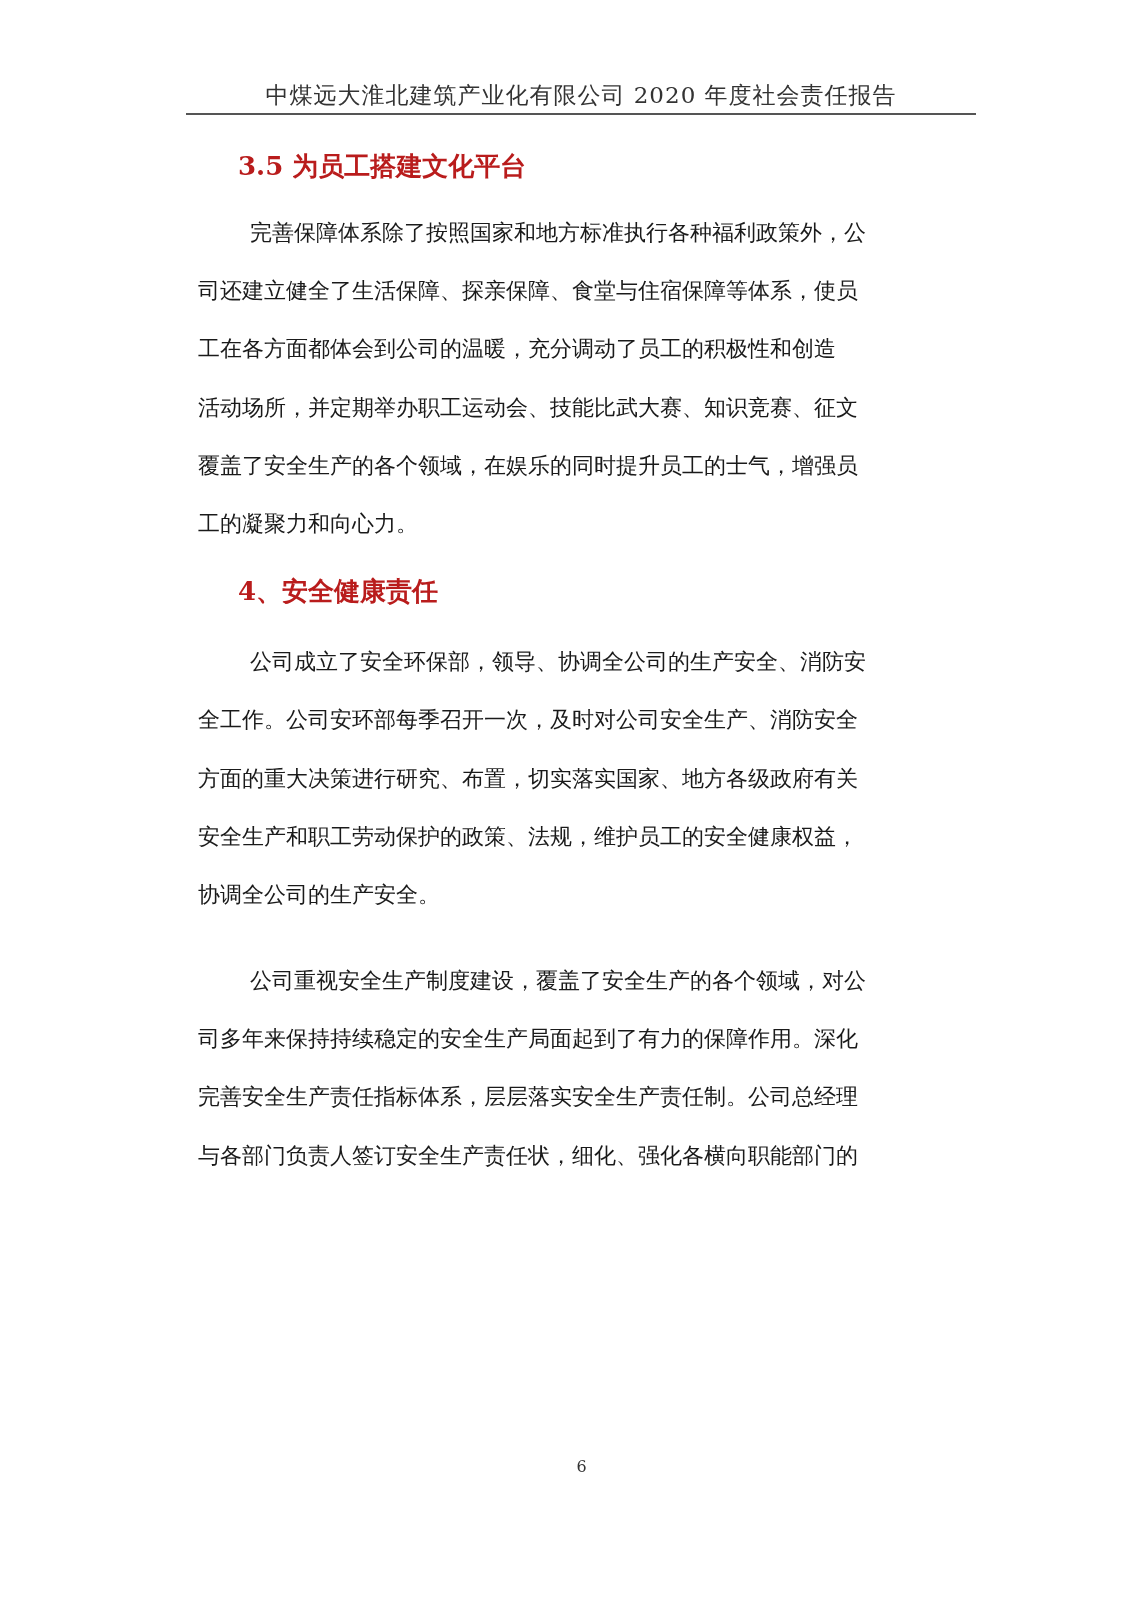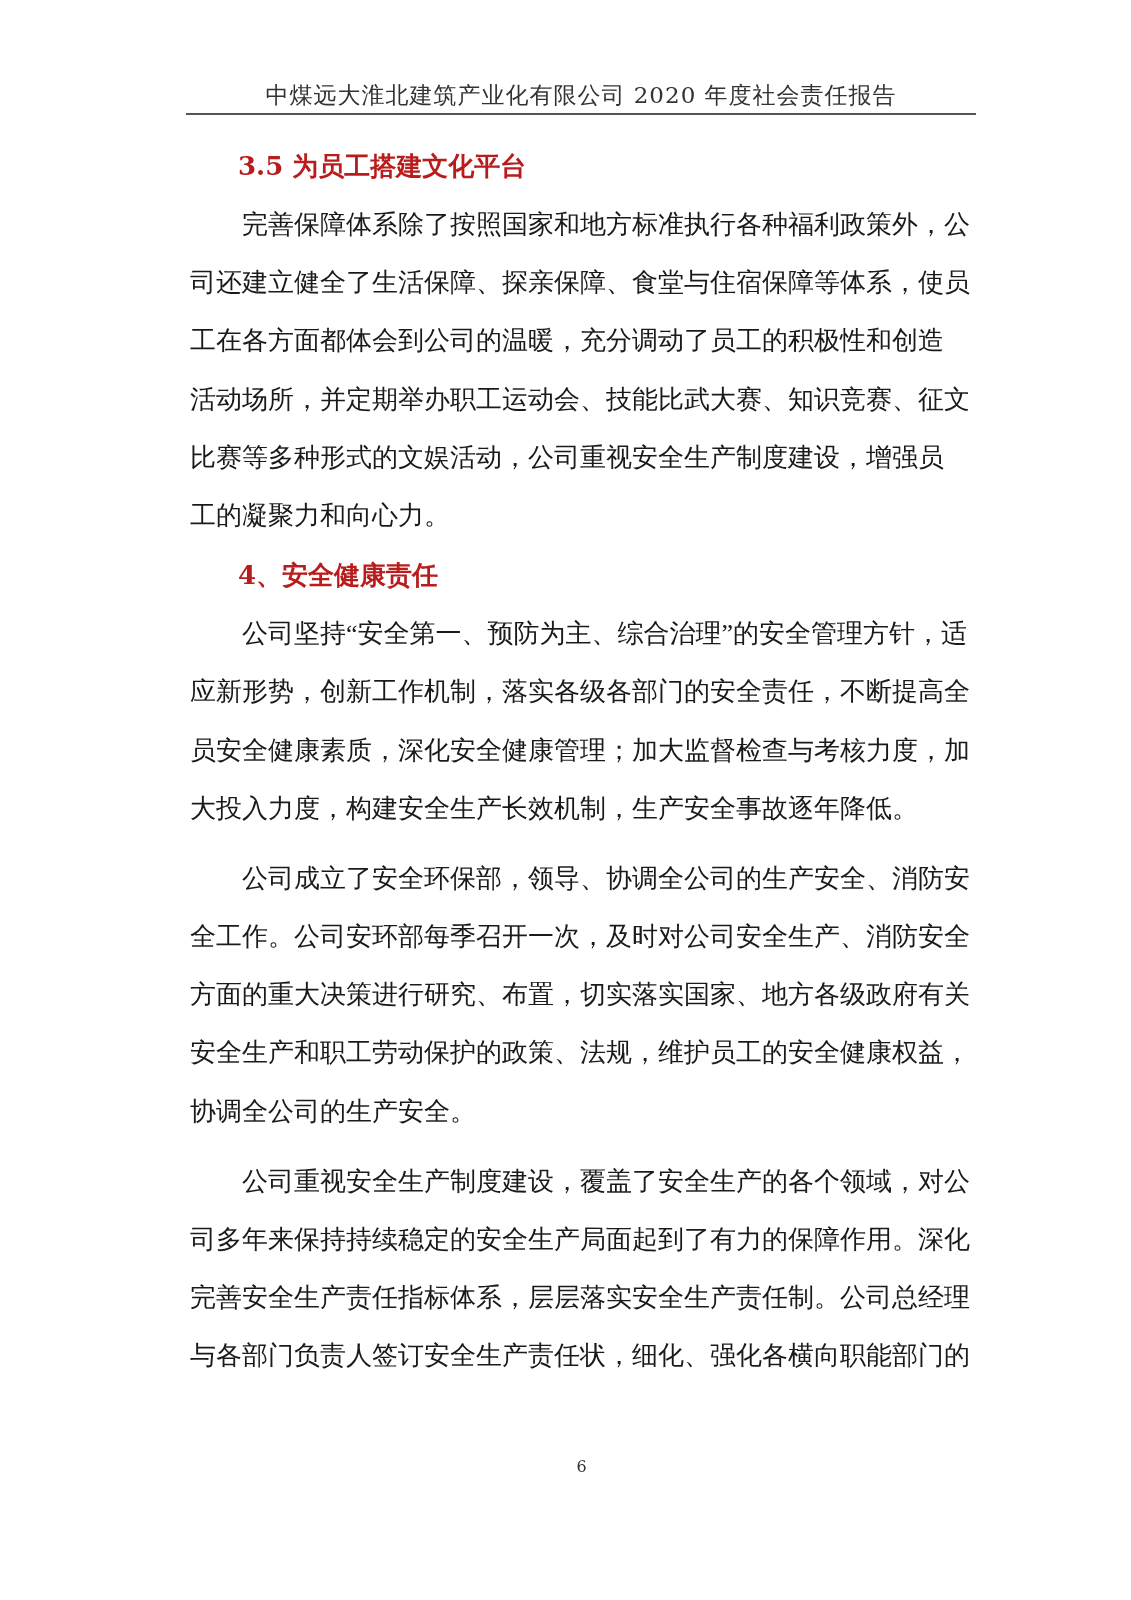--- a/index.html
+++ b/index.html
@@ -6,22 +6,22 @@
   body { width: 1131px; height: 1600px; position: relative; overflow: hidden;
          font-family: "DejaVu Serif", "Liberation Serif", serif; color: #1a1a1a; }
   .page { position: absolute; left: 16px; top: 0; width: 1131px; height: 1600px; }
   .running-header { position: absolute; left: 170px; width: 790px; top: 80px;
          text-align: center; font-size: 23px; letter-spacing: 1px; color: #333; }
   .header-rule { position: absolute; left: 170px; width: 790px; top: 113px;
          height: 0; border-top: 2px solid #555; }
   .content { position: absolute; left: 170px; top: 140px; width: 790px; }
   .heading { font-size: 26px; font-weight: bold; margin: 0; padding-left: 52px;
          height: 52px; line-height: 52px; color: #b91c1c; }
-  .para { font-size: 26px; line-height: 58.2px; margin: 4px; text-align: justify;
-         text-justify: inter-character; font-family: Liberation Serif, serif; }
+  .para { font-size: 22px; line-height: 58.2px; margin: 12px; text-align: justify;
+         text-justify: inter-character; }
   .para .line { display: block; height: 58.2px; white-space: nowrap; overflow: hidden; }
   .para .line.first { padding-left: 52px; }
   .gap { height: 4px; }
   .page-number { position: absolute; left: 0; width: 1131px; top: 1457px;
          text-align: center; font-size: 16px; color: #333; }
 </style>
 </head>
 <body>
 
 <div class="page">
@@ -29,31 +29,25 @@
   <div class="header-rule"></div>
 
   <div class="content">
 
     <h2 class="heading">3.5  为员工搭建文化平台</h2>
     <p class="para">
       <span class="line first">完善保障体系除了按照国家和地方标准执行各种福利政策外，公</span>
       <span class="line">司还建立健全了生活保障、探亲保障、食堂与住宿保障等体系，使员</span>
       <span class="line">工在各方面都体会到公司的温暖，充分调动了员工的积极性和创造</span>
       <span class="line">活动场所，并定期举办职工运动会、技能比武大赛、知识竞赛、征文</span>
-      <span class="line">比赛等多种形式的文娱活动，公司重视安全生产制度建设，增强员</span>
+      <span class="line">覆盖了安全生产的各个领域，在娱乐的同时提升员工的士气，增强员</span>
       <span class="line">工的凝聚力和向心力。</span>
     </p>
 
     <h2 class="heading">4、安全健康责任</h2>
-    <p class="para">
-      <span class="line first">公司坚持“安全第一、预防为主、综合治理”的安全管理方针，适</span>
-      <span class="line">应新形势，创新工作机制，落实各级各部门的安全责任，不断提高全</span>
-      <span class="line">员安全健康素质，深化安全健康管理；加大监督检查与考核力度，加</span>
-      <span class="line">大投入力度，构建安全生产长效机制，生产安全事故逐年降低。</span>
-    </p>
     <div class="gap"></div>
     <p class="para">
       <span class="line first">公司成立了安全环保部，领导、协调全公司的生产安全、消防安</span>
       <span class="line">全工作。公司安环部每季召开一次，及时对公司安全生产、消防安全</span>
       <span class="line">方面的重大决策进行研究、布置，切实落实国家、地方各级政府有关</span>
       <span class="line">安全生产和职工劳动保护的政策、法规，维护员工的安全健康权益，</span>
       <span class="line">协调全公司的生产安全。</span>
     </p>
     <div class="gap"></div>
     <p class="para">

